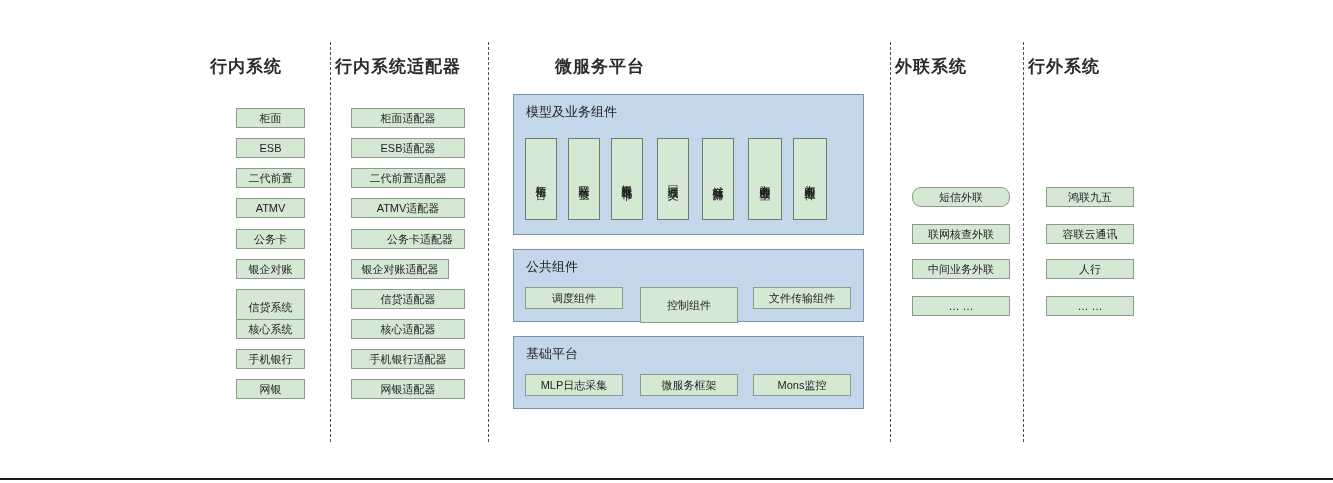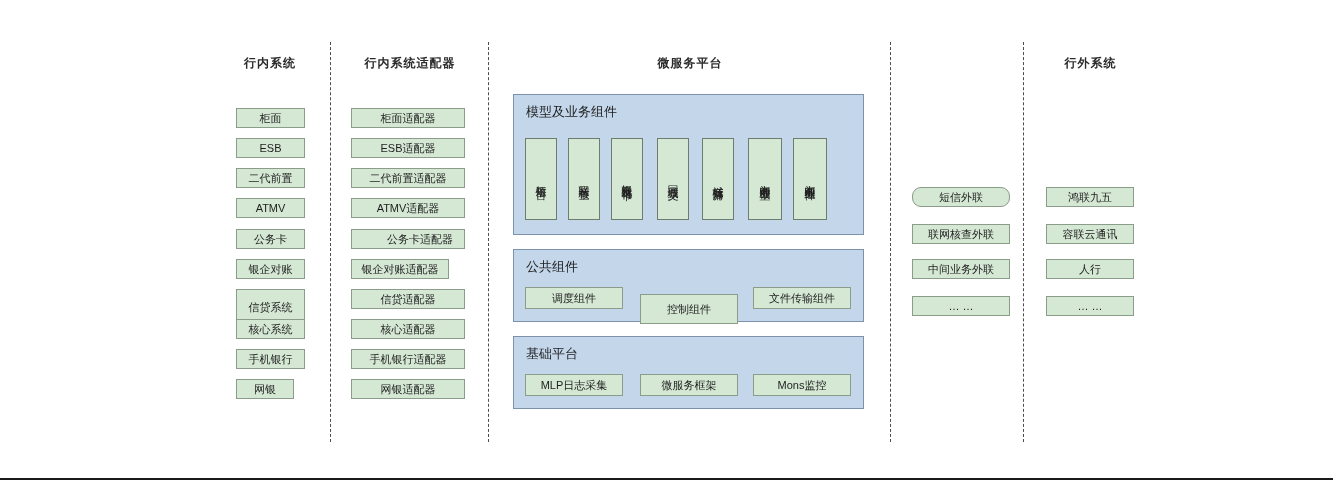--- a/index.html
+++ b/index.html
@@ -35,22 +35,22 @@
     left: 0;
     top: 478px;
     width: 1333px;
     height: 0;
     border-top: 2px solid #1a1a1a;
   }
 
   
   .col-title {
     position: absolute;
-    text-align: center;
-    font-size: 12px;
+    text-align: left;
+    font-size: 17px;
     font-weight: bold;
     color: #2b2b2b;
     letter-spacing: 1px;
     white-space: nowrap;
   }
 
   
   .gbox {
     position: absolute;
     background: #d5e8d4;
@@ -108,20 +108,21 @@
   <div class="separator" style="left:488px;"></div>
   <div class="separator" style="left:890px;"></div>
   <div class="separator" style="left:1023px;"></div>
 
   <div class="col-title" style="left:210px; top:55px; width:120px;">行内系统</div>
 
   <div class="col-title" style="left:335px; top:55px; width:150px;">行内系统适配器</div>
 
   <div class="col-title" style="left:555px; top:55px; width:270px;">微服务平台</div>
 
+  <div class="col-title" style="left:895px; top:55px; width:125px;">外联系统</div>
 
   <div class="col-title" style="left:1028px; top:55px; width:125px;">行外系统</div>
 
   <div class="gbox" style="left:236px; top:108px; width:69px; height:20px;">
       <span>柜面</span>
     </div>
   <div class="gbox" style="left:236px; top:138px; width:69px; height:20px;">
       <span>ESB</span>
     </div>
   <div class="gbox" style="left:236px; top:168px; width:69px; height:20px;">
@@ -138,21 +139,21 @@
     </div>
   <div class="gbox" style="left:236px; top:289px; width:69px; height:36px;">
       <span>信贷系统</span>
     </div>
   <div class="gbox" style="left:236px; top:319px; width:69px; height:20px;">
       <span>核心系统</span>
     </div>
   <div class="gbox" style="left:236px; top:349px; width:69px; height:20px;">
       <span>手机银行</span>
     </div>
-  <div class="gbox" style="left:236px; top:379px; width:58px; height:20px;">
+  <div class="gbox" style="left:236px; top:379px; width:69px; height:20px;">
       <span>网银</span>
     </div>
 
   <div class="gbox" style="left:351px; top:108px; width:114px; height:20px;">
       <span>柜面适配器</span>
     </div>
   <div class="gbox" style="left:351px; top:138px; width:114px; height:20px;">
       <span>ESB适配器</span>
     </div>
   <div class="gbox" style="left:351px; top:168px; width:114px; height:20px;">
@@ -204,21 +205,21 @@
   <div class="vbox" style="left:793px; top:138px; width:34px; height:82px;">
       <span>中间业务组件</span>
     </div>
 
   <div class="panel" style="left:513px; top:249px; width:351px; height:73px;">
     <div class="panel-title">公共组件</div>
   </div>
   <div class="gbox" style="left:525px; top:287px; width:98px; height:22px;">
       <span>调度组件</span>
     </div>
-  <div class="gbox" style="left:640px; top:294px; width:98px; height:30px;">
+  <div class="gbox" style="left:640px; top:287px; width:98px; height:36px;">
       <span>控制组件</span>
     </div>
   <div class="gbox" style="left:753px; top:287px; width:98px; height:22px;">
       <span>文件传输组件</span>
     </div>
 
   <div class="panel" style="left:513px; top:336px; width:351px; height:73px;">
     <div class="panel-title">基础平台</div>
   </div>
   <div class="gbox" style="left:525px; top:374px; width:98px; height:22px;">

